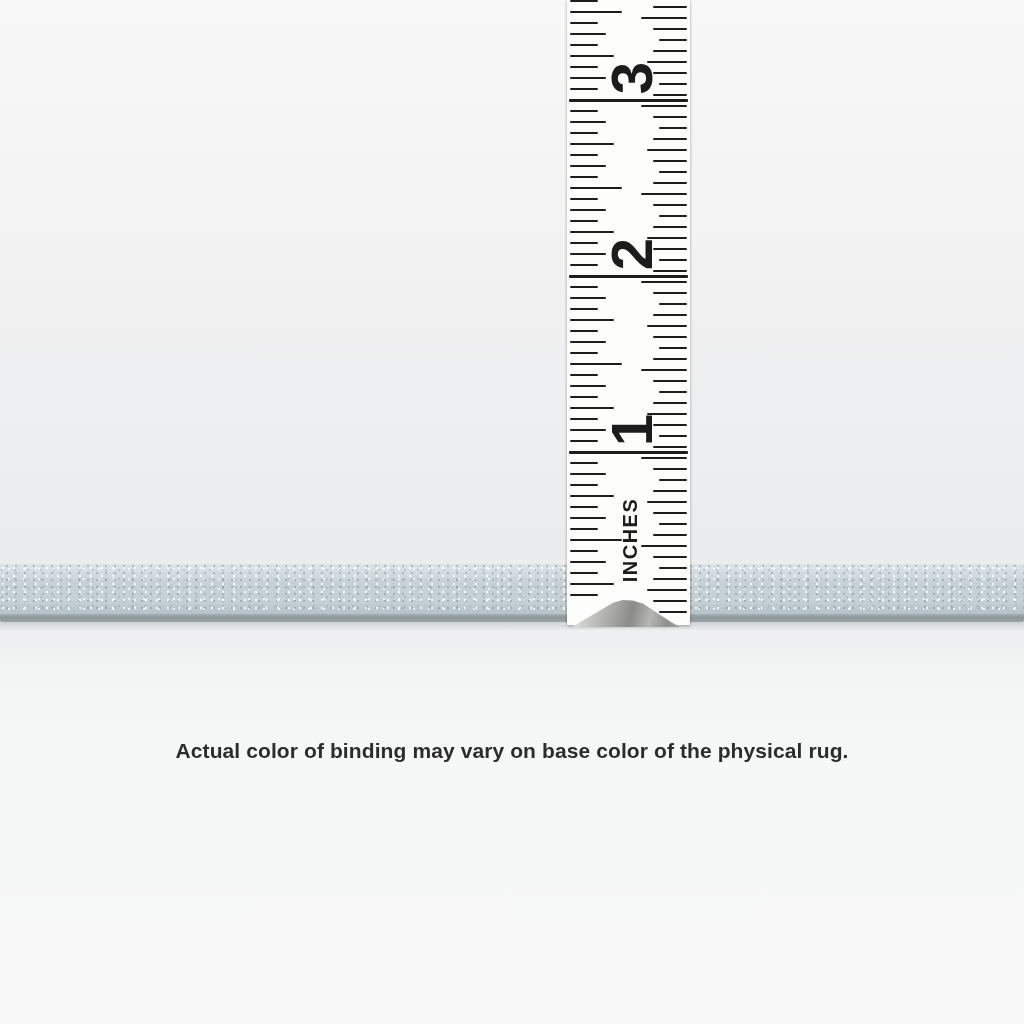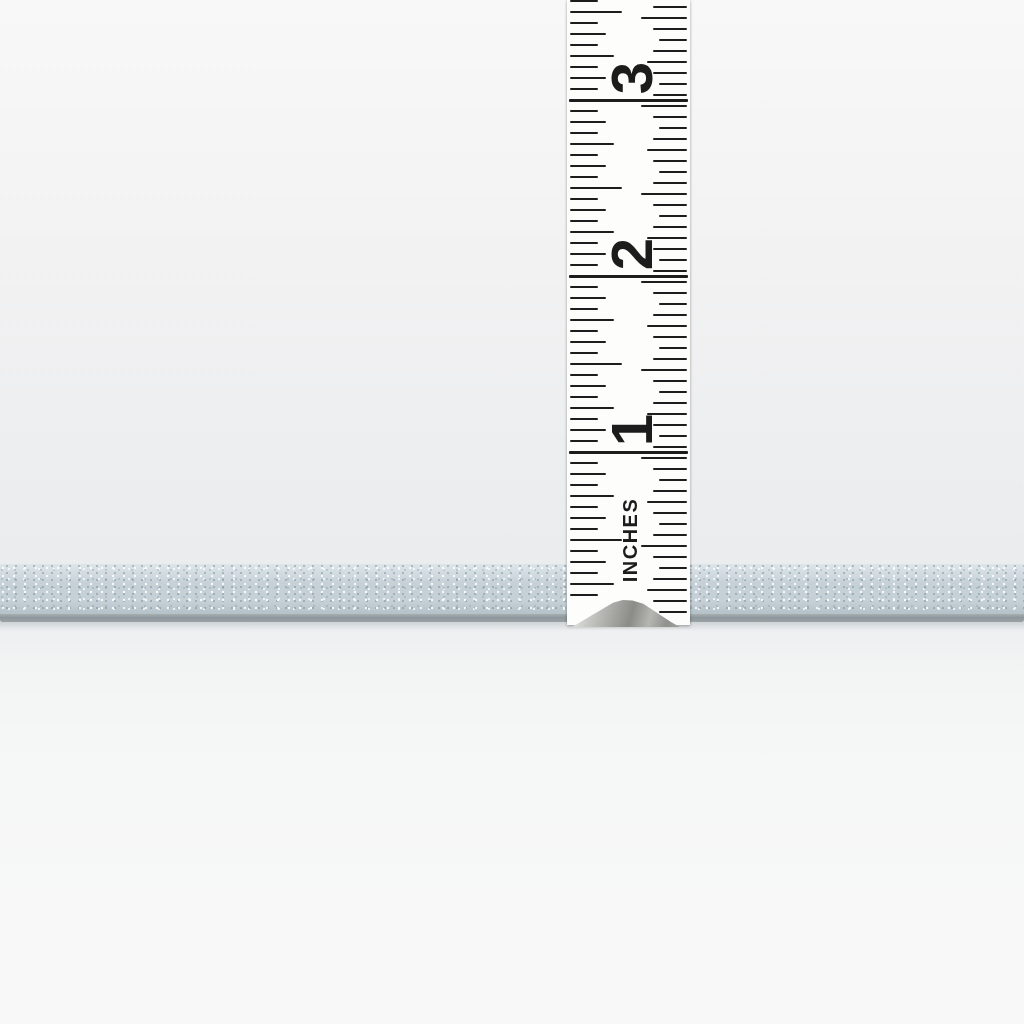--- a/index.html
+++ b/index.html
@@ -249,15 +249,16 @@
     <div id="number-layer">
         <div class="ruler-number" style="left: 30px; top: 395px;">1</div>
         <div class="ruler-number" style="left: 30px; top: 219px;">2</div>
         <div class="ruler-number" style="left: 30px; top: 43px;">3</div>
       </div>
     <div class="inches-label" style="left:-7px; top:527px;">INCHES</div>
     <div class="metal-tip"></div>
   </div>
 
   <div class="disclaimer">
+    <div>Actual color of binding may vary on base color of the physical rug.</div>
   </div>
 
 </div>
 
 </body></html>

